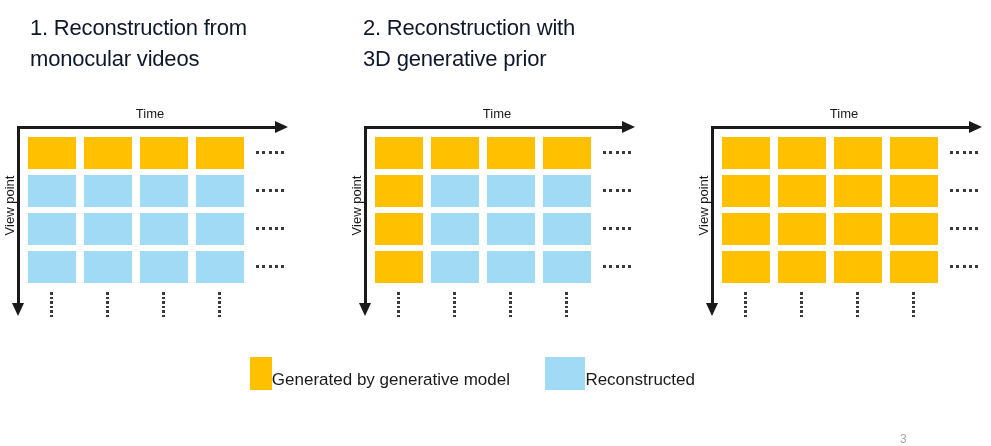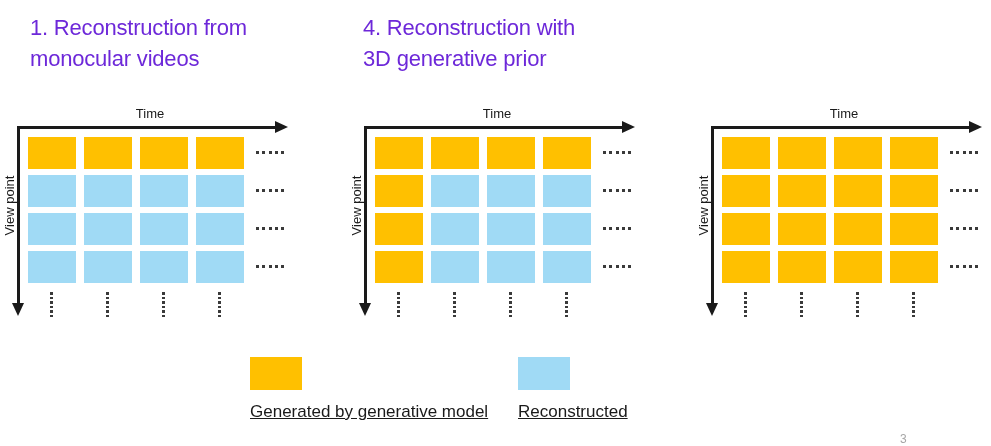--- a/index.html
+++ b/index.html
@@ -8,21 +8,21 @@
   #slide {
     position: relative; width: 991px; height: 446px;
     background: #ffffff; overflow: hidden; color: #1a1a1a;
   }
   .panel { position: absolute; top: 0; width: 330px; height: 340px; }
   .panel.p0 { left: 0; }
   .panel.p1 { left: 347px; }
   .panel.p2 { left: 694px; }
   .panel-title {
     position: absolute; top: 12px; font-size: 22px; line-height: 31px;
-    white-space: pre-line; color: #6d28d9; letter-spacing: -0.2px;
+    white-space: pre-line; color: #0f172a; letter-spacing: -0.2px;
   }
   .p0 .panel-title { left: 30px; }
   .p1 .panel-title { left: 16px; }
   .p2 .panel-title { left: 0px; }
   .diagram { position: absolute; left: 0; top: 0; width: 330px; height: 340px; }
   
   .time-label {
     position: absolute; left: 18px; top: 106px; width: 264px;
     text-align: center; font-size: 13px; color: #1a1a1a;
   }
@@ -52,23 +52,23 @@
   .hdots { position: absolute; left: 256px; width: 28px; height: 3px; display: flex; justify-content: space-between; }
   .hdots.r0 { top: 151px; } .hdots.r1 { top: 189px; }
   .hdots.r2 { top: 227px; } .hdots.r3 { top: 265px; }
   .hdots i { display: block; width: 3px; height: 3px; background: #3a3a3a; }
   .vdots { position: absolute; top: 292px; width: 3px; height: 25px; display: flex; flex-direction: column; justify-content: space-between; }
   .vdots.c0 { left: 50px; } .vdots.c1 { left: 106px; }
   .vdots.c2 { left: 162px; } .vdots.c3 { left: 218px; }
   .vdots i { display: block; width: 3px; height: 2.5px; background: #3a3a3a; }
   
   .legend { position: absolute; top: 357px; left: 0; width: 991px; height: 66px; }
-  .legend-item { position: absolute; display: flex; flex-direction: column; align-items: flex-start; text-decoration: underline; }
+  .legend-item { position: absolute; display: flex; flex-direction: row; align-items: center; }
   .legend-item.l0 { left: 250px; width: 260px; }
-  .legend-item.l1 { left: 518px; width: 150px; }
+  .legend-item.l1 { left: 545px; width: 150px; }
   .legend-swatch { width: 52px; height: 33px; margin-bottom: 12px; }
   .legend-label { font-size: 17px; color: #1a1a1a; white-space: nowrap; }
   .page-number { position: absolute; left: 900px; top: 432px; font-size: 12px; color: #a6a6a6; }
 </style>
 </head>
 <body>
 
 <div id="slide">
 
   <div class="panel p0">
@@ -156,21 +156,21 @@
           <i></i>
           <i></i>
           <i></i>
           <i></i>
           <i></i>
         </div>
       </div>
   </div>
 
   <div class="panel p1">
-    <div class="panel-title">4. Reconstruction with
+    <div class="panel-title">2. Reconstruction with
 3D generative prior</div>
     <div class="diagram">
       <div class="time-label">Time</div>
       <div class="haxis"></div>
       <div class="haxis-head"></div>
       <div class="vaxis"></div>
       <div class="vaxis-head"></div>
       <div class="vp-label">View point</div>
       <div class="grid">
           <div class="cell" style="background: rgb(255, 192, 0);"></div>

